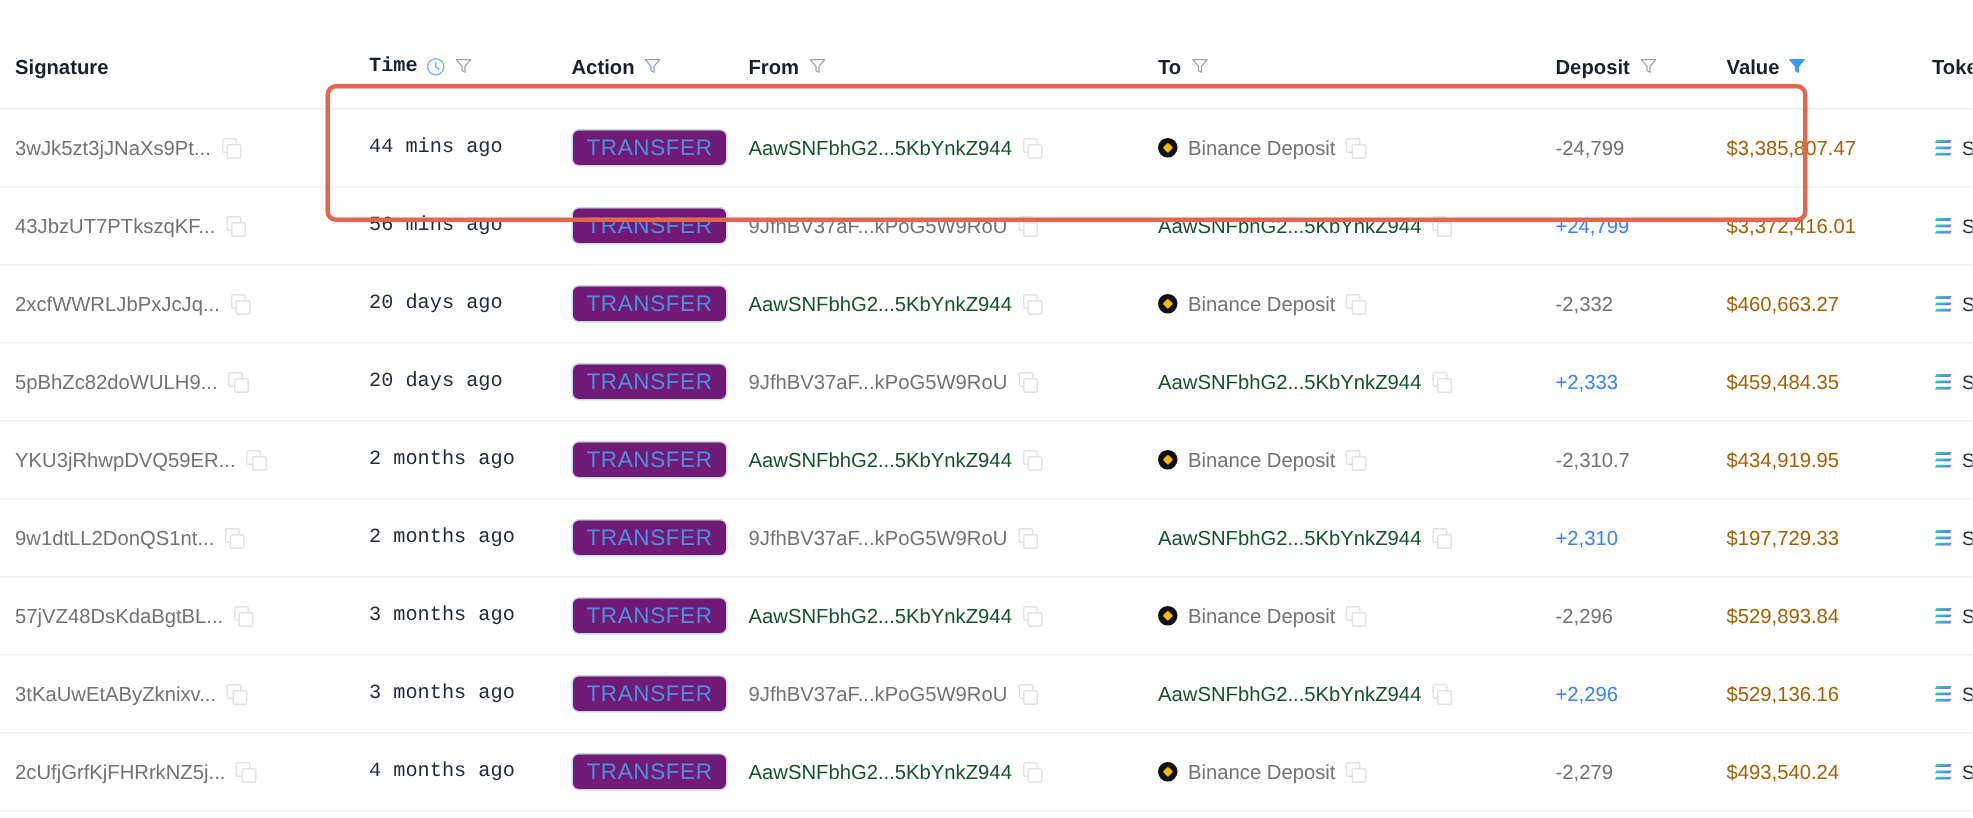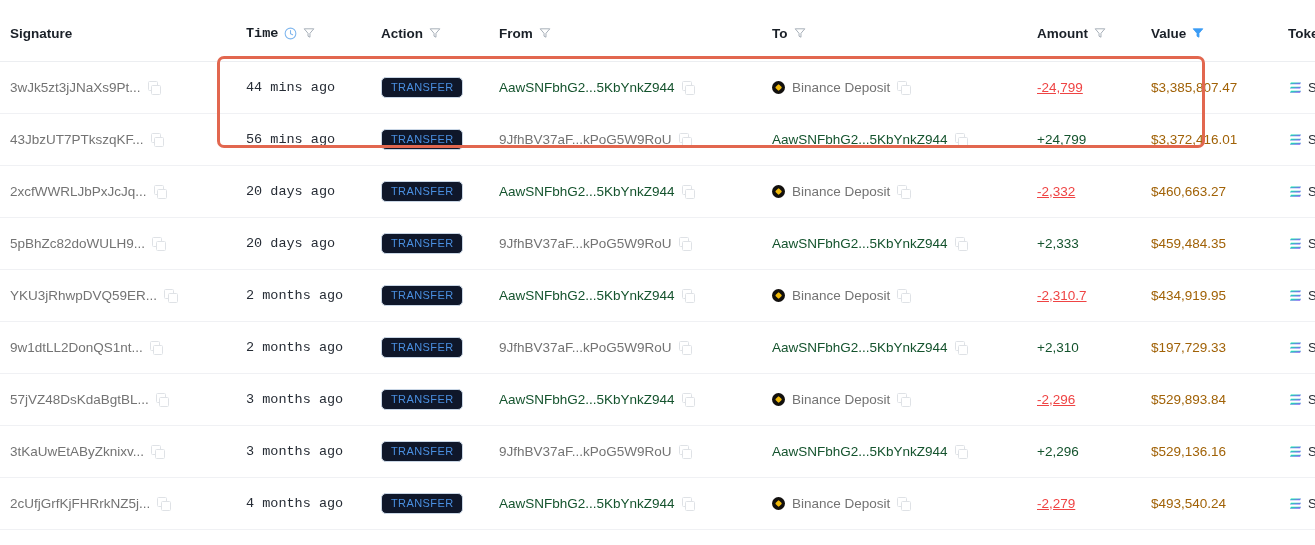--- a/index.html
+++ b/index.html
@@ -27,21 +27,21 @@
     width: 100%;
     border-collapse: collapse;
     table-layout: fixed;
   }
 
   thead th {
     text-align: left;
     font-size: 13.5px;
     font-weight: bold;
     color: #1a2028;
-    padding: 5px 0 0 0;
+    padding: 16px 0 0 0;
     height: 56px;
     vertical-align: middle;
     border-bottom: 1px solid #eceef1;
     white-space: nowrap;
   }
 
   .th-inner {
     display: flex;
     align-items: center;
     gap: 6px;
@@ -123,24 +123,24 @@
     flex: 0 0 auto;
     cursor: pointer;
   }
 
   
   .badge-transfer {
     display: inline-block;
     border: 1px solid #c9d6e5;
     border-radius: 5px;
     color: #4a8fe0;
-    font-size: 11px;
+    font-size: 15px;
     letter-spacing: 0.4px;
     padding: 4px 9px 4px 9px;
-    background: #0f172a;
+    background: #701a75;
     cursor: pointer;
     line-height: 1;
   }
 
   
   .binance-icon {
     width: 13px;
     height: 13px;
     border-radius: 50%;
     background: #12100e;
@@ -150,22 +150,22 @@
   .binance-icon::after {
     content: "";
     position: absolute;
     left: 3.6px; top: 3.6px;
     width: 5.2px; height: 5.2px;
     background: #f0b90b;
     transform: rotate(45deg);
     border-radius: 1px;
   }
 
-  .amount-neg { color: #ef4444; text-decoration: underline; }
-  .amount-pos { color: #14532d; margin-top: 30px; }
+  .amount-neg { color: #737373; }
+  .amount-pos { color: #3b82f6; margin-top: 30px; }
   .value-cell { color: #a16207; font-weight: normal; }
 
   
   .token-cell {
     display: flex;
     align-items: center;
     gap: 5px;
   }
   .sol-icon {
     width: 15px;
@@ -232,21 +232,21 @@
         <th class="col-to">
           <div class="th-inner">
             <span>To</span>
             <svg class="funnel" viewBox="0 0 16 16">
               <path d="M1.6 2.4 H14.4 L9.3 8.4 V13.6 L6.7 12.2 V8.4 Z" fill="none" stroke="#9aa3ad" stroke-width="1.15" stroke-linejoin="round"></path>
             </svg>
           </div>
         </th>
         <th class="col-amount">
           <div class="th-inner">
-            <span>Amount</span>
+            <span>Deposit</span>
             <svg class="funnel" viewBox="0 0 16 16">
               <path d="M1.6 2.4 H14.4 L9.3 8.4 V13.6 L6.7 12.2 V8.4 Z" fill="none" stroke="#9aa3ad" stroke-width="1.15" stroke-linejoin="round"></path>
             </svg>
           </div>
         </th>
         <th class="col-value">
           <div class="th-inner">
             <span>Value</span>
             <svg class="funnel" viewBox="0 0 16 16">
               <path d="M1.6 2.4 H14.4 L9.3 8.4 V13.6 L6.7 12.2 V8.4 Z" fill="#3b9cf5" stroke="#3b9cf5" stroke-width="1.15" stroke-linejoin="round"></path>

